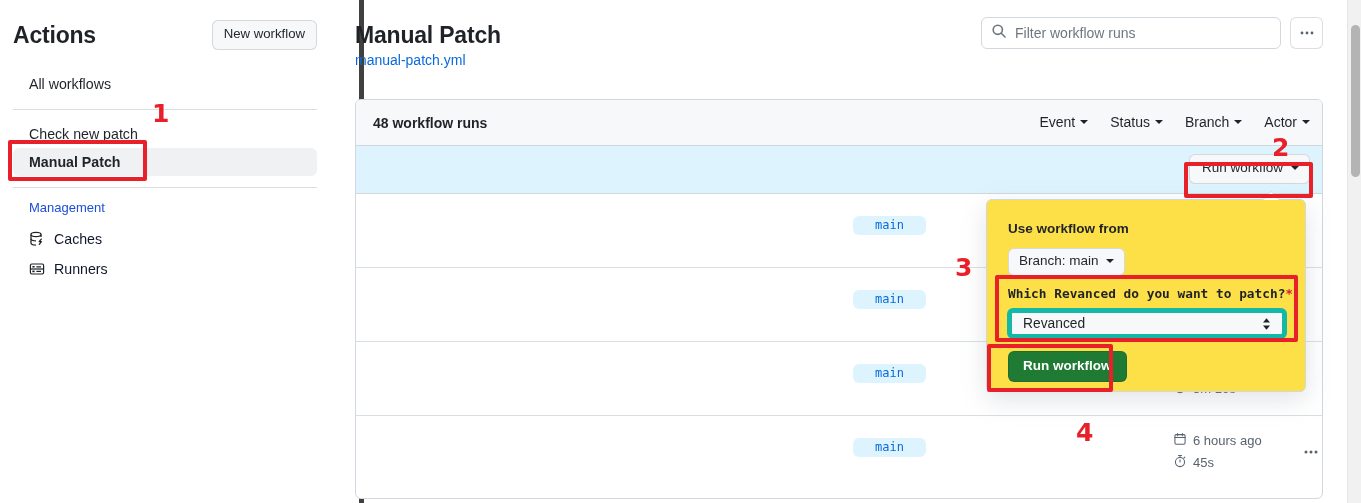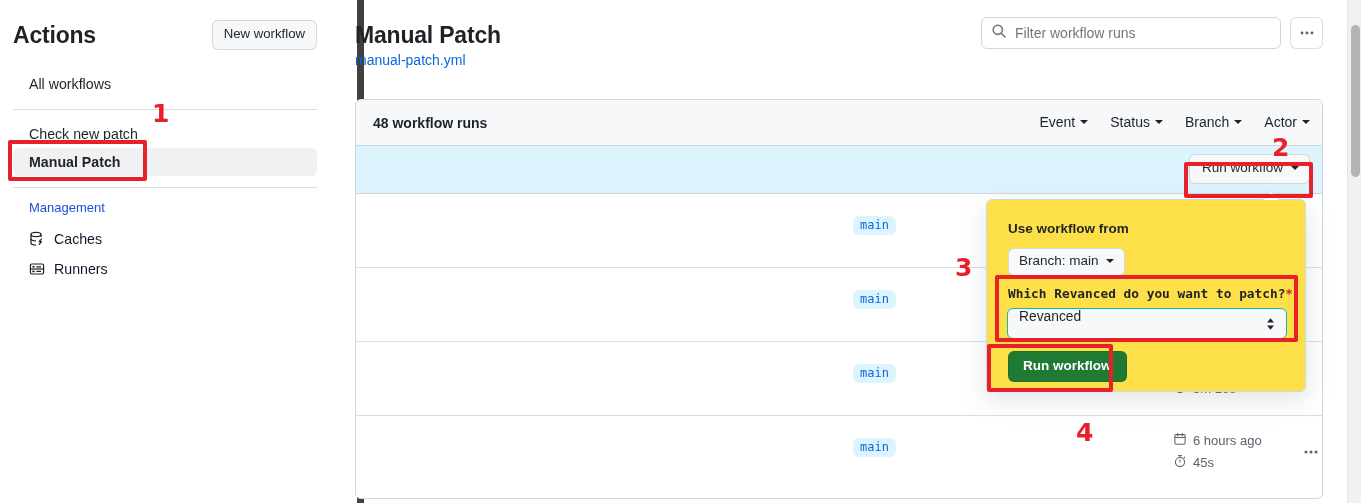--- a/index.html
+++ b/index.html
@@ -13,21 +13,21 @@
 
   
   .top-progress {
     position: absolute; left: 222px; top: 0px; width: 88px; height: 3px;
     background: #ff7b60; border-radius: 0 0 2px 2px;
   }
 
   
   .sidebar {
     position: absolute; left: 0; top: 0; width: 364px; height: 503px;
-    background: #fff; border-right: 7px solid #404040;
+    background: #fff; border-right: 5px solid #404040;
   }
   .side-head {
     position: absolute; left: 13px; top: 20px; width: 304px; height: 34px;
   }
   .side-title {
     position: absolute; left: 0; top: 2px;
     font-size: 23px; font-weight: 700; color: #1f2328; letter-spacing: -.2px;
   }
   .new-wf-btn {
     position: absolute; right: 0; top: 0;
@@ -135,21 +135,21 @@
     display: inline-flex; align-items: center; gap: 8px; line-height: 1.1;
   }
 
   .run-row {
     position: relative; height: 74px; border-bottom: 1px solid #d8dee4;
   }
   .run-row:last-child { border-bottom: 0; }
   .branch-badge {
     position: absolute; left: 497px; top: 22px;
     background: #ddf4ff; color: #0969da; border-radius: 6px;
-    padding: 2px 7px 3px; font-size: 12px;
+    padding: 2px 22px 3px; font-size: 12px;
     font-family: "DejaVu Sans Mono", "Liberation Mono", monospace;
   }
   .meta-col { position: absolute; left: 817px; top: 13px; }
   .meta-line {
     display: flex; align-items: center; gap: 6px;
     font-size: 13px; color: #59636e; height: 22px; white-space: nowrap;
   }
   .row-kebab { position: absolute; left: 947px; top: 28px; }
 
   
@@ -183,22 +183,22 @@
     line-height: 1.1;
   }
   .input-label {
     position: absolute; left: 21px; top: 86px;
     font-family: "DejaVu Sans Mono", "Liberation Mono", monospace;
     font-size: 12.8px; font-weight: 700; color: #1f2328; white-space: nowrap;
   }
   .req-star { color: #cf222e; font-weight: 700; }
   .wf-select {
     position: absolute; left: 20px; top: 108px; width: 280px; height: 31px;
-    background: #f6f8fa; border: 1px solid #14b8a6; border-radius: 6px;
-    display: flex; padding: 0 11px;
+    background: #f6f8fa; border: 5px solid #14b8a6; border-radius: 6px;
+    display: flex; align-items: center; padding: 0 11px;
     font-size: 13.8px; color: #1f2328;
   }
   .select-arrows {
     position: absolute; right: 10px; top: 50%; transform: translateY(-50%);
     display: flex; flex-direction: column; gap: 2px;
   }
   .run-green {
     position: absolute; left: 21px; top: 151px;
     padding: 6px 14px 7px; font-size: 13.5px; font-weight: 600;
     color: #fff; background: #1f7b33;

